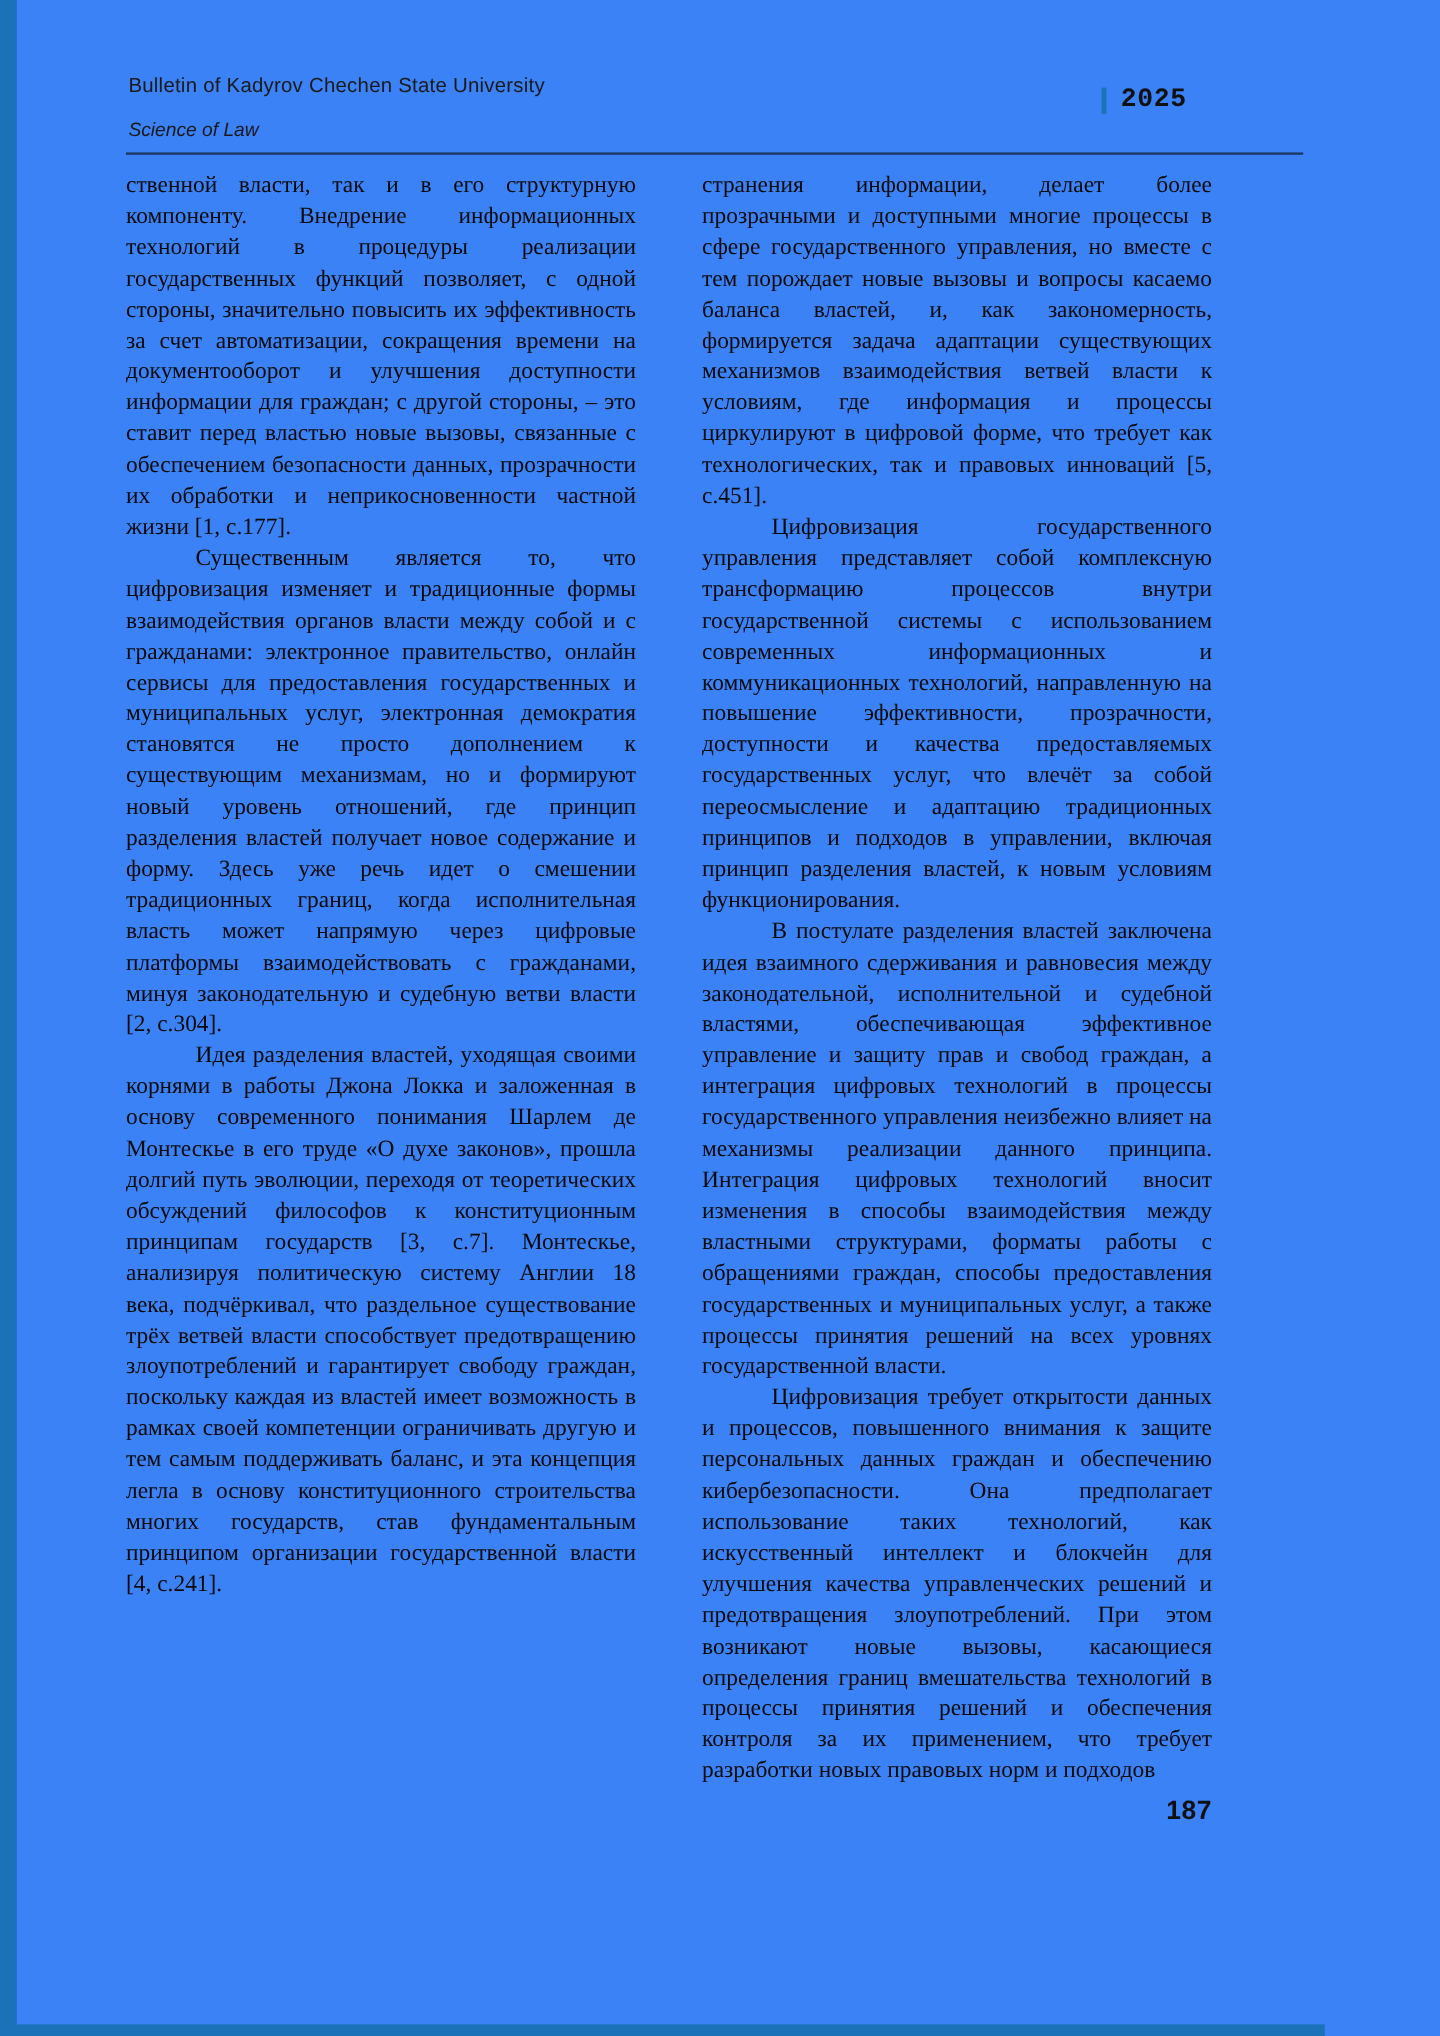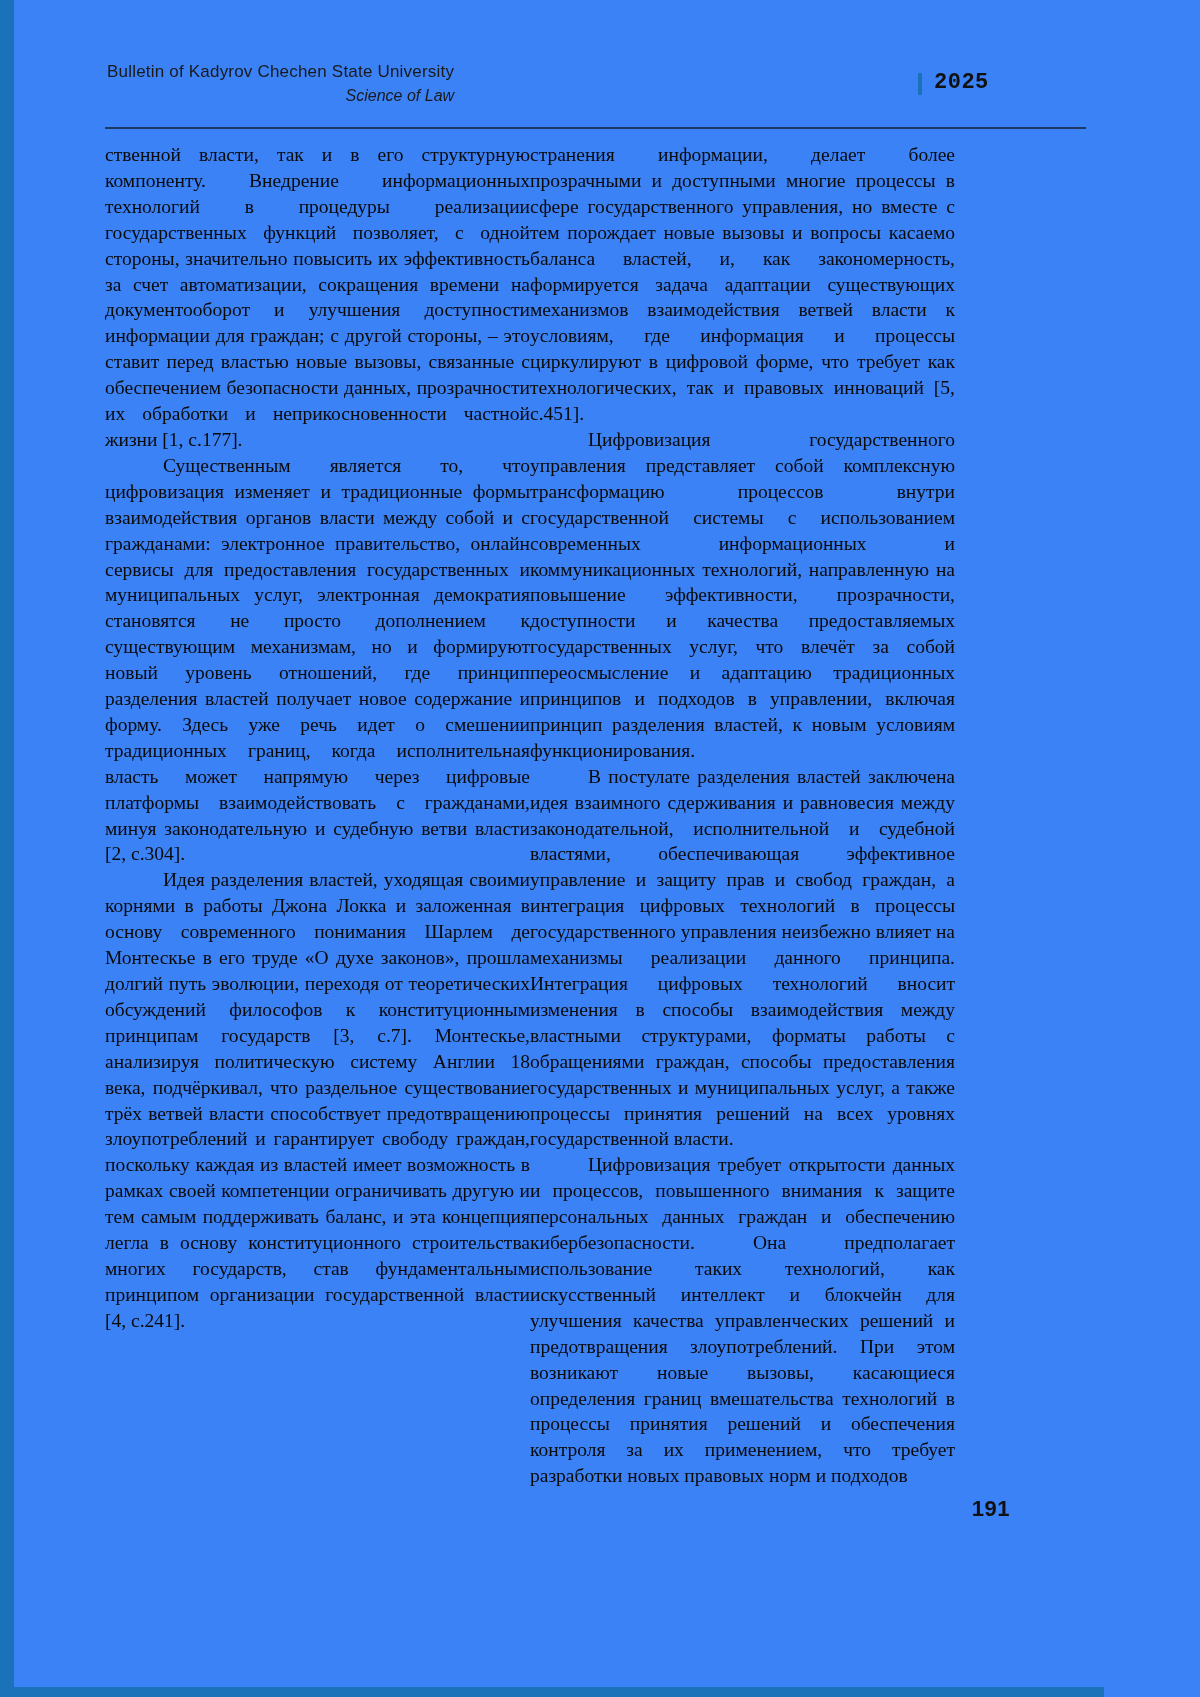--- a/index.html
+++ b/index.html
@@ -28,21 +28,21 @@
     background: #1b72b8;
   }
   
   .header-left {
     position: absolute;
     left: 107px; top: 62px;
     font-family: "Liberation Sans", sans-serif;
     color: #1a1a1a;
   }
   .journal-title { font-size: 17px; letter-spacing: 0.2px; }
-  .journal-subtitle { font-size: 16px; font-style: italic; margin-top: 5px; text-align: right; }
+  .journal-subtitle { font-size: 16px; font-style: italic; margin-top: 18px; }
   .header-right {
     position: absolute;
     left: 918px; top: 70px;
     display: flex;
     align-items: flex-end;
     gap: 12px;
     font-family: Liberation Mono, monospace;
   }
   .year-bar {
     width: 4px; height: 22px;
@@ -60,20 +60,21 @@
     left: 105px; top: 127px;
     width: 981px; height: 2px;
     background: #1f3864;
   }
   
   .content {
     position: absolute;
     left: 105px; top: 142px;
     width: 905px;
     display: flex;
+    gap: 55px;
   }
   .column {
     width: 425px;
     font-size: 19.5px;
     line-height: 25.9px;
     text-align: justify;
     color: #0a0a0a;
     hyphens: auto;
     -webkit-hyphens: auto;
   }
@@ -124,15 +125,15 @@
 
     <section class="column">
       <p class="para">странения информации, делает более прозрачными и доступными многие процессы в сфере государственного управления, но вместе с тем порождает новые вызовы и вопросы касаемо баланса властей, и, как закономерность, формируется задача адаптации существующих механизмов взаимодействия ветвей власти к условиям, где информация и процессы циркулируют в цифровой форме, что требует как технологических, так и правовых инноваций [5, с.451].</p>
       <p class="para indent">Цифровизация государственного управления представляет собой комплексную трансформацию процессов внутри государственной системы с использованием современных информационных и коммуникационных технологий, направленную на повышение эффективности, прозрачности, доступности и качества предоставляемых государственных услуг, что влечёт за собой переосмысление и адаптацию традиционных принципов и подходов в управлении, включая принцип разделения властей, к новым условиям функционирования.</p>
       <p class="para indent">В постулате разделения властей заключена идея взаимного сдерживания и равновесия между законодательной, исполнительной и судебной властями, обеспечивающая эффективное управление и защиту прав и свобод граждан, а интеграция цифровых технологий в процессы государственного управления неизбежно влияет на механизмы реализации данного принципа. Интеграция цифровых технологий вносит изменения в способы взаимодействия между властными структурами, форматы работы с обращениями граждан, способы предоставления государственных и муниципальных услуг, а также процессы принятия решений на всех уровнях государственной власти.</p>
       <p class="para indent">Цифровизация требует открытости данных и процессов, повышенного внимания к защите персональных данных граждан и обеспечению кибербезопасности. Она предполагает использование таких технологий, как искусственный интеллект и блокчейн для улучшения качества управленческих решений и предотвращения злоупотреблений. При этом возникают новые вызовы, касающиеся определения границ вмешательства технологий в процессы принятия решений и обеспечения контроля за их применением, что требует разработки новых правовых норм и подходов</p>
     </section>
 
   </main>
 
-  <div class="page-number">191</div>
+  <div class="page-number">187</div>
 
 </div>
 
 </body></html>

